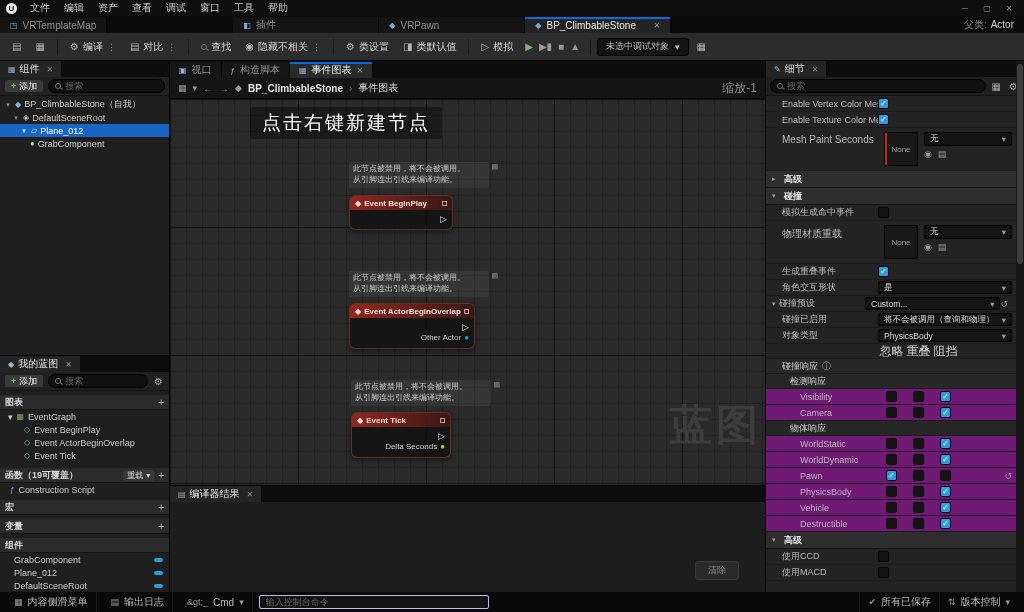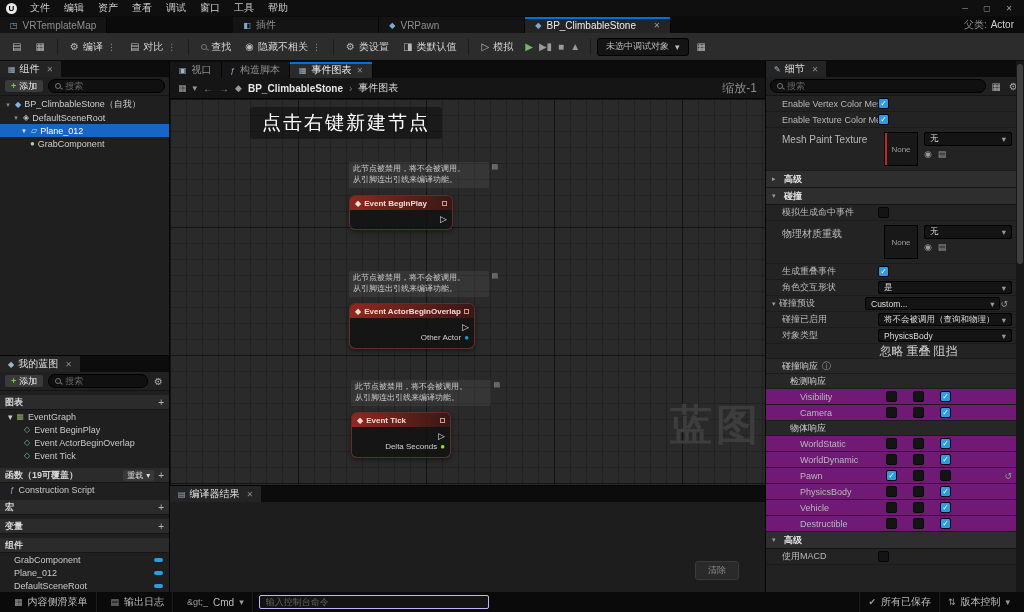--- a/index.html
+++ b/index.html
@@ -492,21 +492,21 @@
     <div class="details-scroll">
       <div class="drow">
         <span class="dlabel">Enable Vertex Color Mesh Pa</span>
         <span class="cb checked">✓</span>
       </div>
       <div class="drow">
         <span class="dlabel">Enable Texture Color Mesh P...</span>
         <span class="cb checked">✓</span>
       </div>
       <div class="drow-tall">
-        <span class="dlabel" style="padding-top:2px">Mesh Paint Texture</span>
+        <span class="dlabel" style="padding-top:2px">Mesh Paint Seconds</span>
         <span class="thumb redstrip">None</span>
         <span class="tcol">
           <span class="dd">
             <span>无</span>
             <span class="chev">▾</span>
           </span>
           <span class="ticons">
             <span>◉</span>
             <span>▤</span>
           </span>
@@ -698,20 +698,24 @@
           <span class="cell">
               <span class="cb checked">✓</span>
             </span>
         </span>
       </div>
       <div class="dsect">
         <span class="darrow">▾</span>
         <span>高级</span>
       </div>
       <div class="drow">
+        <span class="dlabel">使用CCD</span>
+        <span class="cb">✓</span>
+      </div>
+      <div class="drow">
         <span class="dlabel">使用MACD</span>
         <span class="cb">✓</span>
       </div>
     </div>
     <div class="vscroll">
         <div class="vthumb"></div>
       </div>
   </div>
 </div>
 

